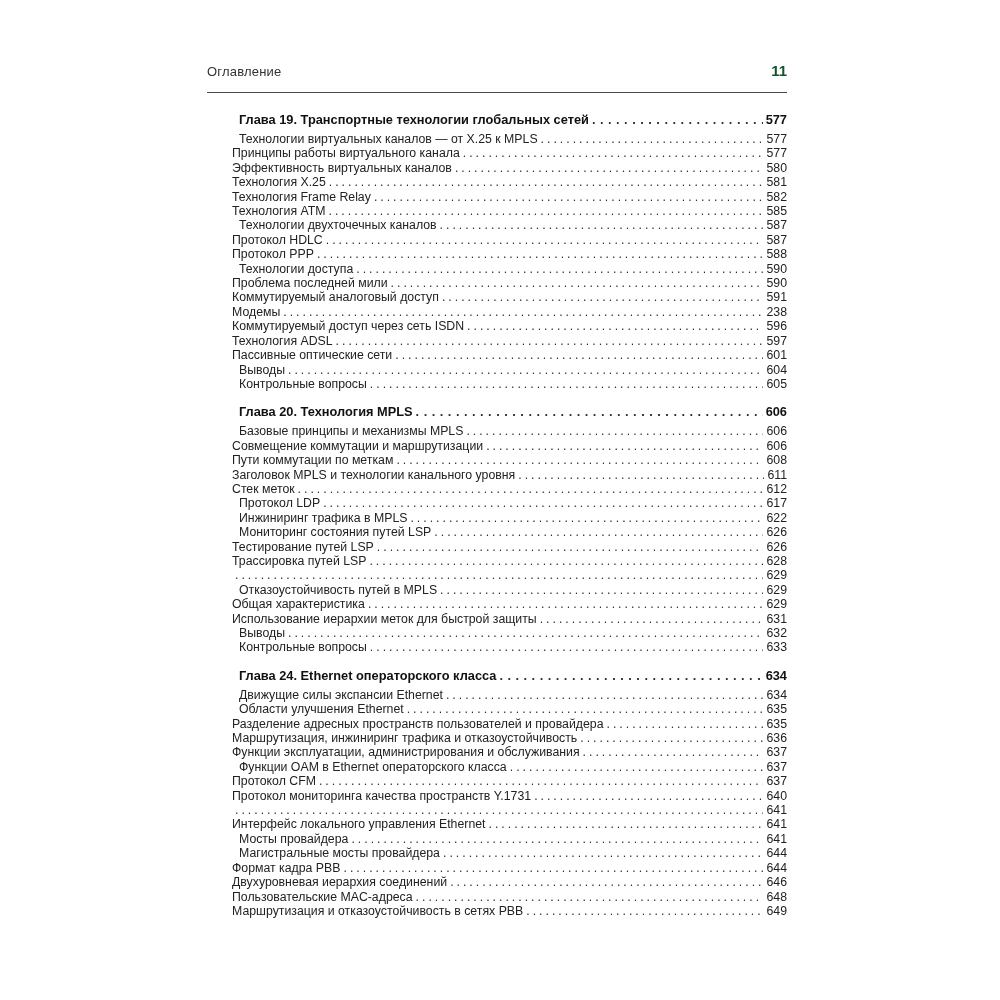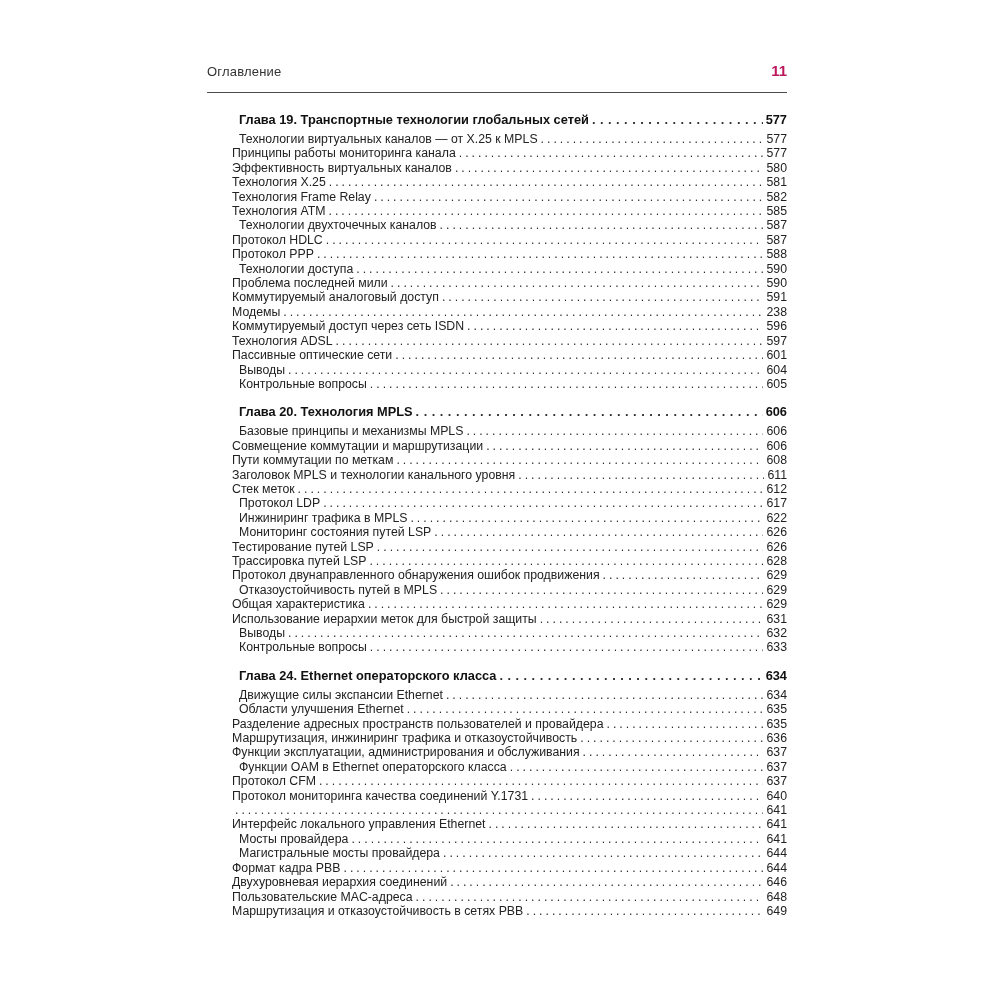--- a/index.html
+++ b/index.html
@@ -27,21 +27,21 @@
     padding-bottom: 13px;
   }
   .running-header .hdr-left {
     font-size: 13px;
     color: #333333;
     letter-spacing: 0.2px;
   }
   .running-header .hdr-page {
     font-size: 15px;
     font-weight: bold;
-    color: #be185d;
+    color: #14532d;
   }
   
   .toc {
     margin-top: 19px;
   }
   .toc-section {
     margin-top: 13px;
   }
   .toc-section:first-child {
     margin-top: 0;
@@ -102,21 +102,21 @@
       <span class="pagenum">577</span>
     </div>
     <div>
   <div class="toc-row level-1">
     <span class="label">Технологии виртуальных каналов — от X.25 к MPLS</span>
     <span class="dots">............................................................................................................................................................................................................................</span>
     <span class="pagenum">577</span>
   </div>
 
   <div class="toc-row level-2">
-    <span class="label">Принципы работы мониторинга канала</span>
+    <span class="label">Принципы работы виртуального канала</span>
     <span class="dots">............................................................................................................................................................................................................................</span>
     <span class="pagenum">577</span>
   </div>
 
   <div class="toc-row level-2">
     <span class="label">Эффективность виртуальных каналов</span>
     <span class="dots">............................................................................................................................................................................................................................</span>
     <span class="pagenum">580</span>
   </div>
 
@@ -273,21 +273,20 @@
     <span class="pagenum">626</span>
   </div>
 
   <div class="toc-row level-2">
     <span class="label">Трассировка путей LSP</span>
     <span class="dots">............................................................................................................................................................................................................................</span>
     <span class="pagenum">628</span>
   </div>
 
   <div class="toc-row level-2">
-    <span class="label">Протокол двунаправленного обнаружения ошибок продвижения</span>
     <span class="dots">............................................................................................................................................................................................................................</span>
     <span class="pagenum">629</span>
   </div>
 
   <div class="toc-row level-1">
     <span class="label">Отказоустойчивость путей в MPLS</span>
     <span class="dots">............................................................................................................................................................................................................................</span>
     <span class="pagenum">629</span>
   </div>
 
@@ -360,21 +359,21 @@
     <span class="pagenum">637</span>
   </div>
 
   <div class="toc-row level-2">
     <span class="label">Протокол CFM</span>
     <span class="dots">............................................................................................................................................................................................................................</span>
     <span class="pagenum">637</span>
   </div>
 
   <div class="toc-row level-2">
-    <span class="label">Протокол мониторинга качества соединений Y.1731</span>
+    <span class="label">Протокол мониторинга качества пространств Y.1731</span>
     <span class="dots">............................................................................................................................................................................................................................</span>
     <span class="pagenum">640</span>
   </div>
 
   <div class="toc-row level-2">
     <span class="dots">............................................................................................................................................................................................................................</span>
     <span class="pagenum">641</span>
   </div>
 
   <div class="toc-row level-2">

